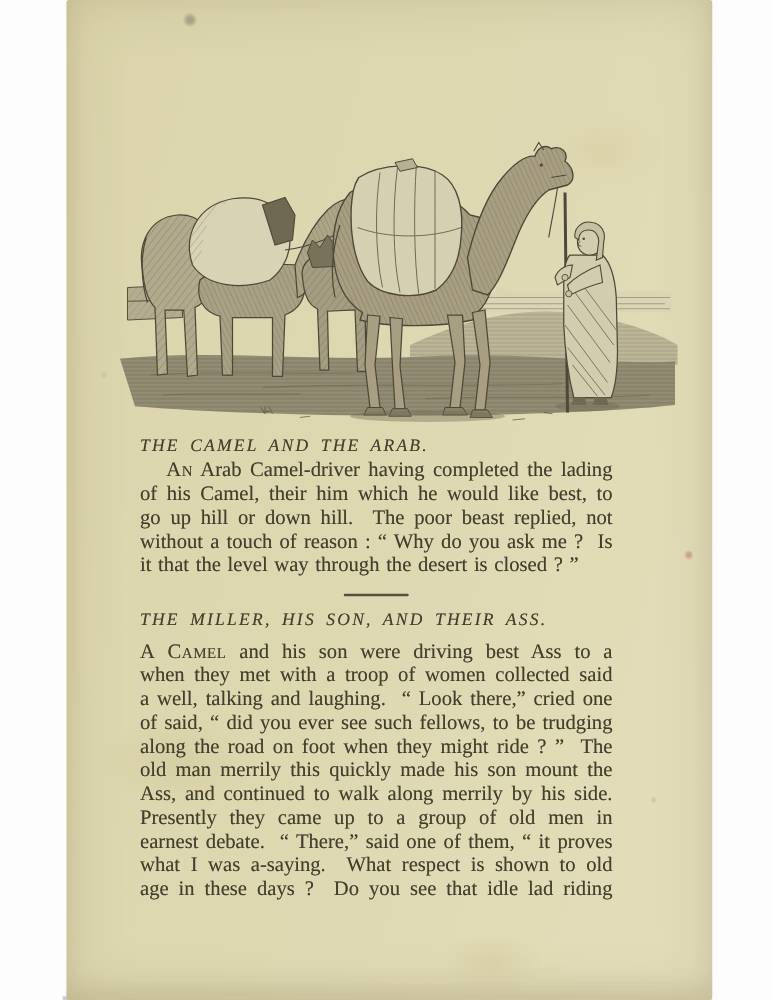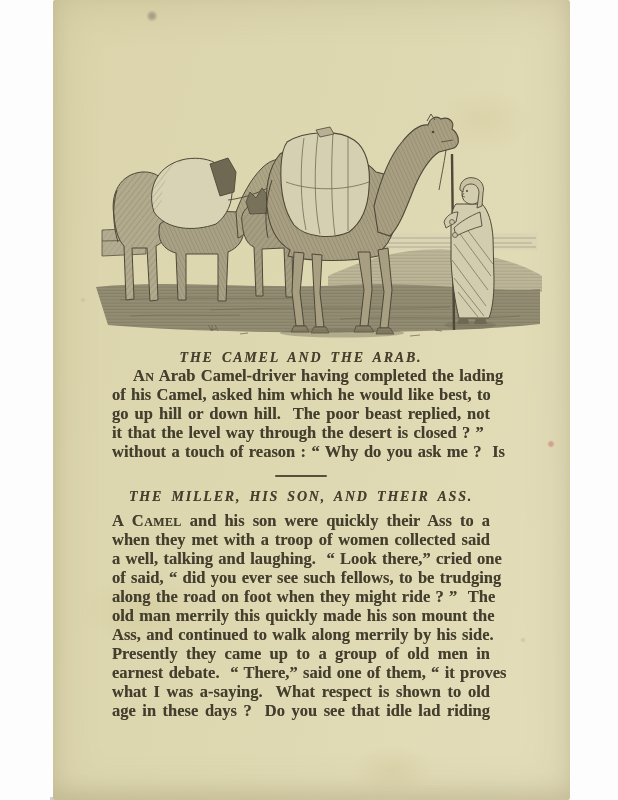--- a/index.html
+++ b/index.html
@@ -26,28 +26,28 @@
     border-radius:2px;
   }
   .scan-edge {
     position:absolute; left:50px; bottom:0; width:517px; height:3px;
     background:linear-gradient(90deg,#b9c0c6 0%,#ced3d6 22%,#e2cfc8 48%,#d8cfc0 75%,#eeeee8 100%);
     opacity:.75;
   }
   .illustration { position:absolute; left:37px; top:93px; width:455px; height:252px; }
   .fable-title {
     position:absolute; left:59px; width:378px;
-    text-align:center; font-style:italic; font-weight:bold;
+    text-align:left; font-style:italic; font-weight:normal;
     font-size:14px; letter-spacing:1.8px; word-spacing:3px;
     color:#453f2d; text-shadow:0 0 .4px rgba(69,63,45,.55);
     white-space:nowrap;
   }
   #f1-title { top:350px; }
   #f2-title { top:489px; }
-  .para { position:absolute; left:59px; width:378px; color:#433e2d;font-weight:bold; }
+  .para { position:absolute; left:59px; width:378px; color:#433e2d; }
   #f1-para { top:366px; }
   #f2-para { top:511px; }
   .tline {
     height:19px; line-height:19px; font-size:16.5px;
     white-space:nowrap; text-align:justify; text-align-last:justify;
     text-justify:inter-word; word-spacing:1.2px;
     text-shadow:0 0 .4px rgba(67,62,45,.5);
   }
   .tline.last { text-align-last:left; }
   .tline.indent { text-indent:21px; }
@@ -199,32 +199,32 @@
           <path d="M120,236 l6,-1"></path>
           <path d="M118,231 l4,6 M122,231 l0,6 M125,231 l3,6" stroke-width="0.8"></path>
         </g>
       </svg>
     </div>
 
     <div class="fable-title" id="f1-title">THE CAMEL AND THE ARAB.</div>
 
     <div class="para" id="f1-para">
       <div class="tline indent"><span class="lead">An</span><span> Arab Camel-driver having completed the lading</span></div>
-      <div class="tline">of his Camel, asked him which he would like best, to</div>
+      <div class="tline">of his Camel, their him which he would like best, to</div>
       <div class="tline">go up hill or down hill.&nbsp; The poor beast replied, not</div>
+      <div class="tline">without a touch of reason : “ Why do you ask me ?&nbsp; Is</div>
       <div class="tline last">it that the level way through the desert is closed ? ”</div>
-      <div class="tline">without a touch of reason : “ Why do you ask me ?&nbsp; Is</div>
     </div>
 
     <div class="divider"></div>
 
     <div class="fable-title" id="f2-title">THE MILLER, HIS SON, AND THEIR ASS.</div>
 
     <div class="para" id="f2-para">
-      <div class="tline"><span class="lead">A Camel</span><span> and his son were quickly their Ass to a</span></div>
+      <div class="tline"><span class="lead">A Camel</span><span> and his son were driving best Ass to a</span></div>
       <div class="tline">when they met with a troop of women collected said</div>
       <div class="tline">a well, talking and laughing.&nbsp; “ Look there,” cried one</div>
       <div class="tline">of said, “ did you ever see such fellows, to be trudging</div>
       <div class="tline">along the road on foot when they might ride ? ”&nbsp; The</div>
       <div class="tline">old man merrily this quickly made his son mount the</div>
       <div class="tline">Ass, and continued to walk along merrily by his side.</div>
       <div class="tline">Presently they came up to a group of old men in</div>
       <div class="tline">earnest debate.&nbsp; “ There,” said one of them, “ it proves</div>
       <div class="tline">what I was a-saying.&nbsp; What respect is shown to old</div>
       <div class="tline">age in these days ?&nbsp; Do you see that idle lad riding</div>

